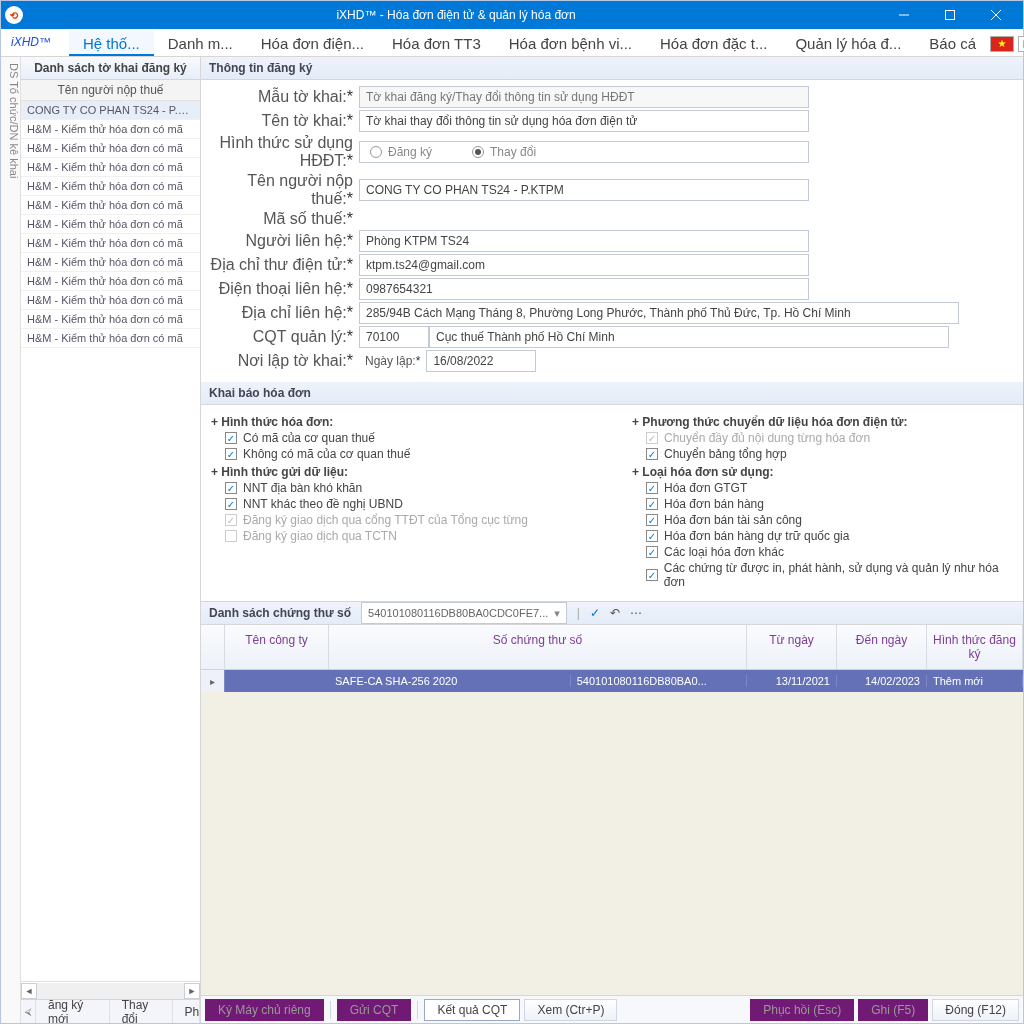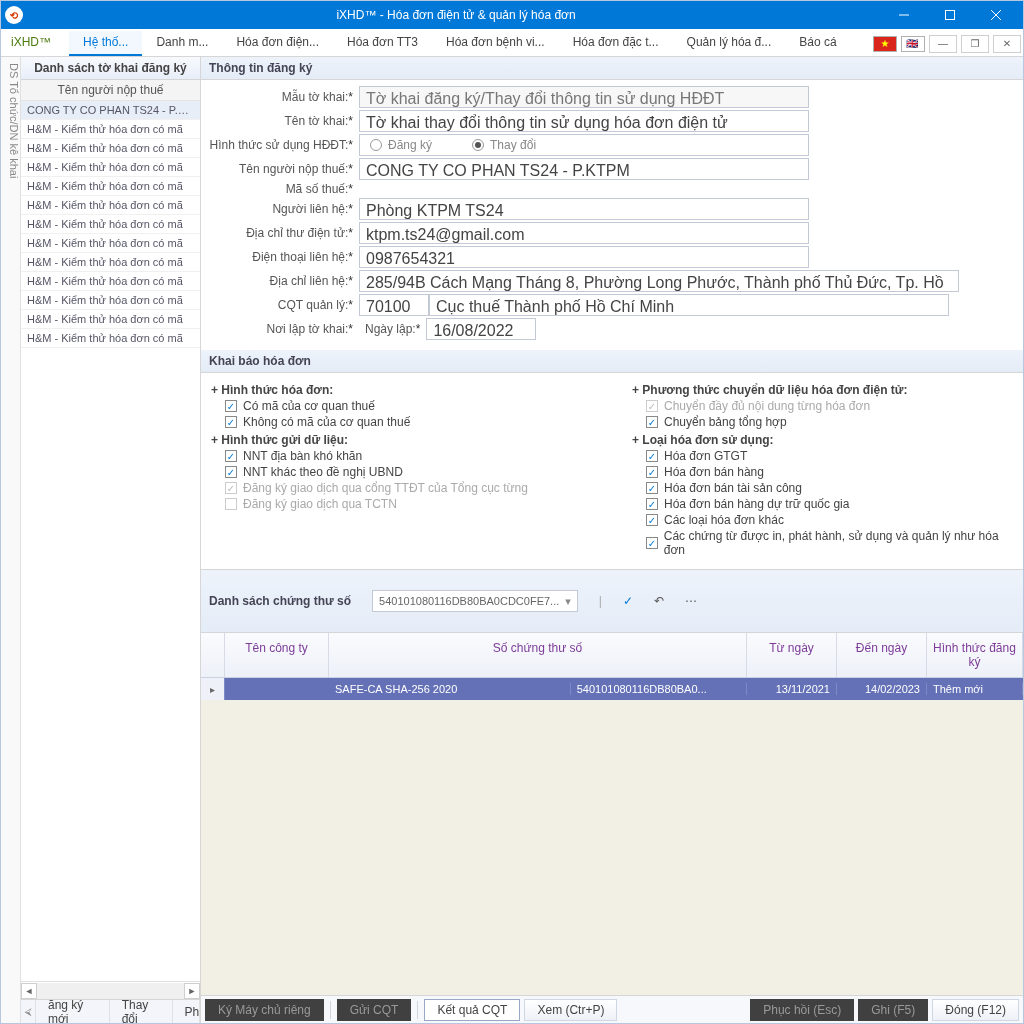--- a/index.html
+++ b/index.html
@@ -3,62 +3,62 @@
 <meta charset="utf-8">
 <style>
 html,body{margin:0;padding:0;font-family:"Segoe UI",Tahoma,Arial,sans-serif;font-size:12px;color:#333;background:#fff;height:100%}
 *{box-sizing:border-box}
 .window{width:1024px;height:1024px;display:flex;flex-direction:column;border:1px solid #b8c7e0;background:#fff}
 .titlebar{height:28px;background:#0078d7;color:#fff;display:flex;align-items:center;padding:0 4px}
 .tb-icon{width:18px;height:18px;border-radius:50%;background:#fff;display:flex;align-items:center;justify-content:center;margin-right:8px;color:#d83b01;font-weight:bold;font-size:10px}
 .tb-title{flex:1;text-align:center;font-size:12px}
 .tb-btn{width:46px;height:28px;display:flex;align-items:center;justify-content:center;cursor:pointer}
 .menubar{height:28px;background:#fff;border-bottom:1px solid #d6d6d6;display:flex;align-items:stretch;padding:2px 2px 0}
-.mb-brand{padding:4px 18px 4px 8px;color:#4d7c0f;font-size:12px}
-.mb-item{padding:4px 14px;color:#444;cursor:pointer;white-space:nowrap;font-size:12px}
+.mb-brand{padding:4px 18px 4px 8px;color:#1d4ed8;font-style:italic;font-size:12px}
+.mb-item{padding:4px 14px;color:#444;cursor:pointer;white-space:nowrap;font-size:15px}
 .mb-item.active{color:#0078d7;border-bottom:2px solid #0078d7;background:#f3f8fe}
 .mb-flags{margin-left:auto;display:flex;align-items:center;gap:4px}
 .flag{width:24px;height:16px;border:1px solid #b0b0b0;display:flex;align-items:center;justify-content:center;font-size:10px;cursor:pointer}
 .wcbtn{width:28px;height:18px;display:flex;align-items:center;justify-content:center;border:1px solid #cfcfcf;color:#666;cursor:pointer;font-size:10px}
 .content{flex:1;display:flex;min-height:0}
 .side-tab{width:20px;writing-mode:vertical-rl;text-orientation:mixed;background:#f9f9f9;border-right:1px solid #e0e0e0;color:#888;font-size:11px;padding-top:6px;text-align:left}
 .sidebar{width:180px;border-right:1px solid #d6d6d6;display:flex;flex-direction:column;min-height:0}
 .side-head{background:linear-gradient(#f7f9fd,#e8eef9);padding:4px 6px;font-weight:bold;font-size:12px;text-align:center;color:#444;border-bottom:1px solid #d6d6d6}
 .side-sub{background:#f4f4f4;padding:3px 6px;font-size:12px;text-align:center;color:#555;border-bottom:1px solid #e4e4e4}
 .side-list{flex:1;overflow:auto}
 .side-item{padding:3px 6px;font-size:11px;color:#556;border-bottom:1px solid #f0f0f0;white-space:nowrap;overflow:hidden;text-overflow:ellipsis;cursor:pointer}
 .side-item.sel{background:#e8eef8}
 .side-scroll{height:18px;border-top:1px solid #e0e0e0;display:flex;align-items:center}
 .sb-arrow{width:16px;height:16px;border:1px solid #cfcfcf;display:flex;align-items:center;justify-content:center;color:#666;font-size:9px}
 .sb-track{flex:1;background:#f0f0f0;height:16px}
 .main{flex:1;display:flex;flex-direction:column;min-height:0}
 .sec-head{background:linear-gradient(#eef3fb,#e4ecf7);padding:4px 8px;font-weight:bold;color:#445;border-bottom:1px solid #d6d6d6}
 .form{padding:4px 8px 8px 8px}
 .row{display:flex;align-items:center;margin:2px 0}
-.lbl{width:150px;text-align:right;padding-right:6px;color:#555;font-size:12px}
+.lbl{width:150px;text-align:right;padding-right:6px;color:#555;font-size:16px}
 .req::after{content:"*";color:#333}
-.inp{flex:1;max-width:450px;border:1px solid #c3c9d5;background:#fff;padding:3px 6px;color:#444;font-size:16px;height:22px}
+.inp{flex:1;max-width:450px;border:1px solid #c3c9d5;background:#fff;padding:3px 6px;color:#444;font-size:12px;height:22px}
 .inp.ro{background:#f7f7f7;color:#777}
 .radio-wrap{display:flex;align-items:center;gap:40px;border:1px solid #c3c9d5;padding:2px 10px;flex:1;max-width:450px;height:22px;color:#888}
 .radio{display:flex;align-items:center;gap:6px;font-size:12px}
 .radio .dot{width:12px;height:12px;border:1px solid #999;border-radius:50%;display:inline-block;position:relative}
 .radio.sel .dot::after{content:"";width:6px;height:6px;background:#555;border-radius:50%;position:absolute;top:2px;left:2px}
 .row-double{display:flex;align-items:center;margin:2px 0}
 .row-double .inp{max-width:none}
 .inp-sm{width:70px;flex:none}
 .lbl2{padding:0 6px;color:#555;font-size:12px}
 .section-body{padding:6px 10px 10px 10px;display:flex;gap:40px}
 .col{flex:1}
 .grp-title{font-weight:bold;color:#444;margin:4px 0 2px 0}
 .grp-title::before{content:"+ ";color:#444}
 .chk{display:flex;align-items:center;gap:6px;margin:2px 0 2px 14px;font-size:12px;color:#444}
 .chk.dis{color:#aaa}
 .chk .box{width:12px;height:12px;border:1px solid #888;display:inline-flex;align-items:center;justify-content:center;font-size:10px;color:#0078d7;background:#fff}
 .chk.dis .box{border-color:#ccc;color:#bbb}
-.cert-head{background:linear-gradient(#eef3fb,#e4ecf7);padding:20px 8px;display:flex;align-items:center;gap:21px;border-top:1px solid #d6d6d6;border-bottom:1px solid #d6d6d6}
+.cert-head{background:linear-gradient(#eef3fb,#e4ecf7);padding:0 8px;display:flex;align-items:center;gap:10px;border-top:1px solid #d6d6d6;border-bottom:1px solid #d6d6d6}
 .cert-head b{color:#445}
 .cert-sel{border:1px solid #c3c9d5;background:#fff;padding:2px 6px;font-size:11px;color:#666;display:flex;align-items:center;gap:6px;height:22px}
 .sep{color:#aaa}
 .mini{color:#0078d7;cursor:pointer;font-size:12px}
 .grid{flex:1;display:flex;flex-direction:column;min-height:0}
 .grid-head{display:flex;background:linear-gradient(#fafbfe,#edf1f8);border-bottom:1px solid #c9d2e3}
 .grid-head .gc{border-right:1px solid #d6dbe6;padding:8px 6px;text-align:center;color:#7d3c98;font-size:12px;font-weight:500}
 .gc.rh{width:24px}
 .gc.c1{width:104px}
 .gc.c2{flex:1.4}
@@ -68,21 +68,21 @@
 .gc.c6{width:96px}
 .grid-row{display:flex;background:#6471b7;color:#fff;font-size:11px;height:22px;align-items:center}
 .grid-row .gc{border-right:1px solid #7d88c5;padding:0 6px;overflow:hidden;white-space:nowrap;text-overflow:ellipsis}
 .grid-row .rh{background:#eef1f8;color:#666;display:flex;align-items:center;justify-content:center;font-size:10px;height:22px}
 .grid-body{flex:1;background:#f2f0e4}
 .bottom-tabs{height:24px;display:flex;background:#f3f5fa;border-top:1px solid #d6d6d6;align-items:stretch}
 .bt-arrow{width:18px;display:flex;align-items:center;justify-content:center;color:#888;border-right:1px solid #e0e0e0;font-size:10px;cursor:pointer}
 .bt-tab{padding:3px 12px;border-right:1px solid #e0e0e0;font-size:12px;color:#444;cursor:pointer;display:flex;align-items:center}
 .statusbar{height:28px;display:flex;background:#f7f8fb;border-top:1px solid #d6d6d6;align-items:center;padding:0 4px;gap:4px}
 .sbtn{border:1px solid #cfd6e4;background:linear-gradient(#fff,#eef1f7);padding:3px 12px;font-size:12px;color:#444;cursor:pointer;height:22px;display:flex;align-items:center}
-.sbtn.blank{background:#404040;border:1px solid transparent;color:#999}
+.sbtn.blank{background:#701a75;border:1px solid transparent;color:#999}
 .sbtn.active{background:#fff;border:1px solid #9aa7c7}
 .spacer{flex:1}
 .sep-line{width:1px;height:18px;background:#d0d6e0;margin:0 2px}
 svg{display:block}
 </style>
 </head>
 <body>
 
 <div class="window">
 

